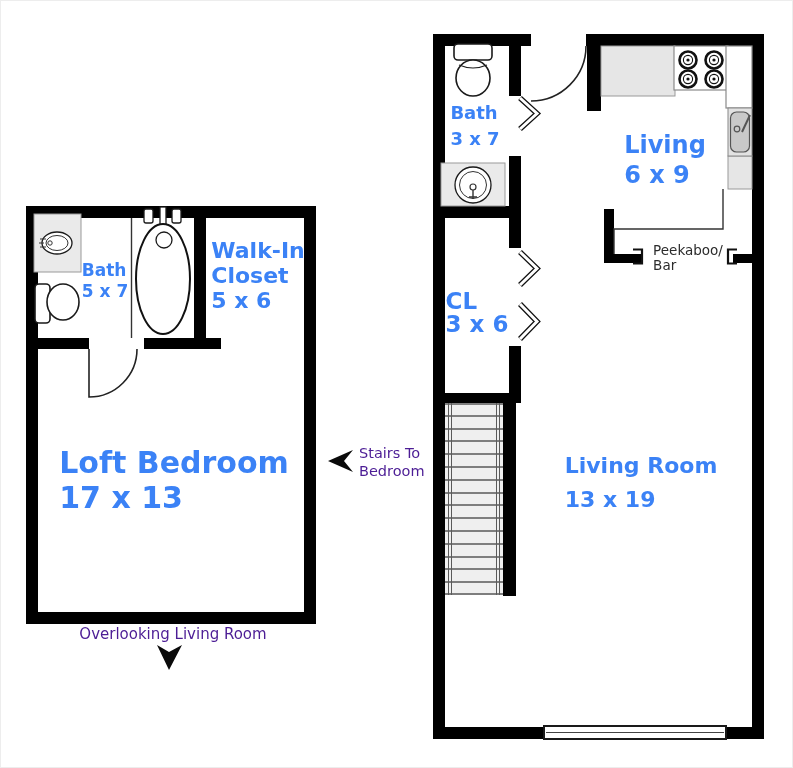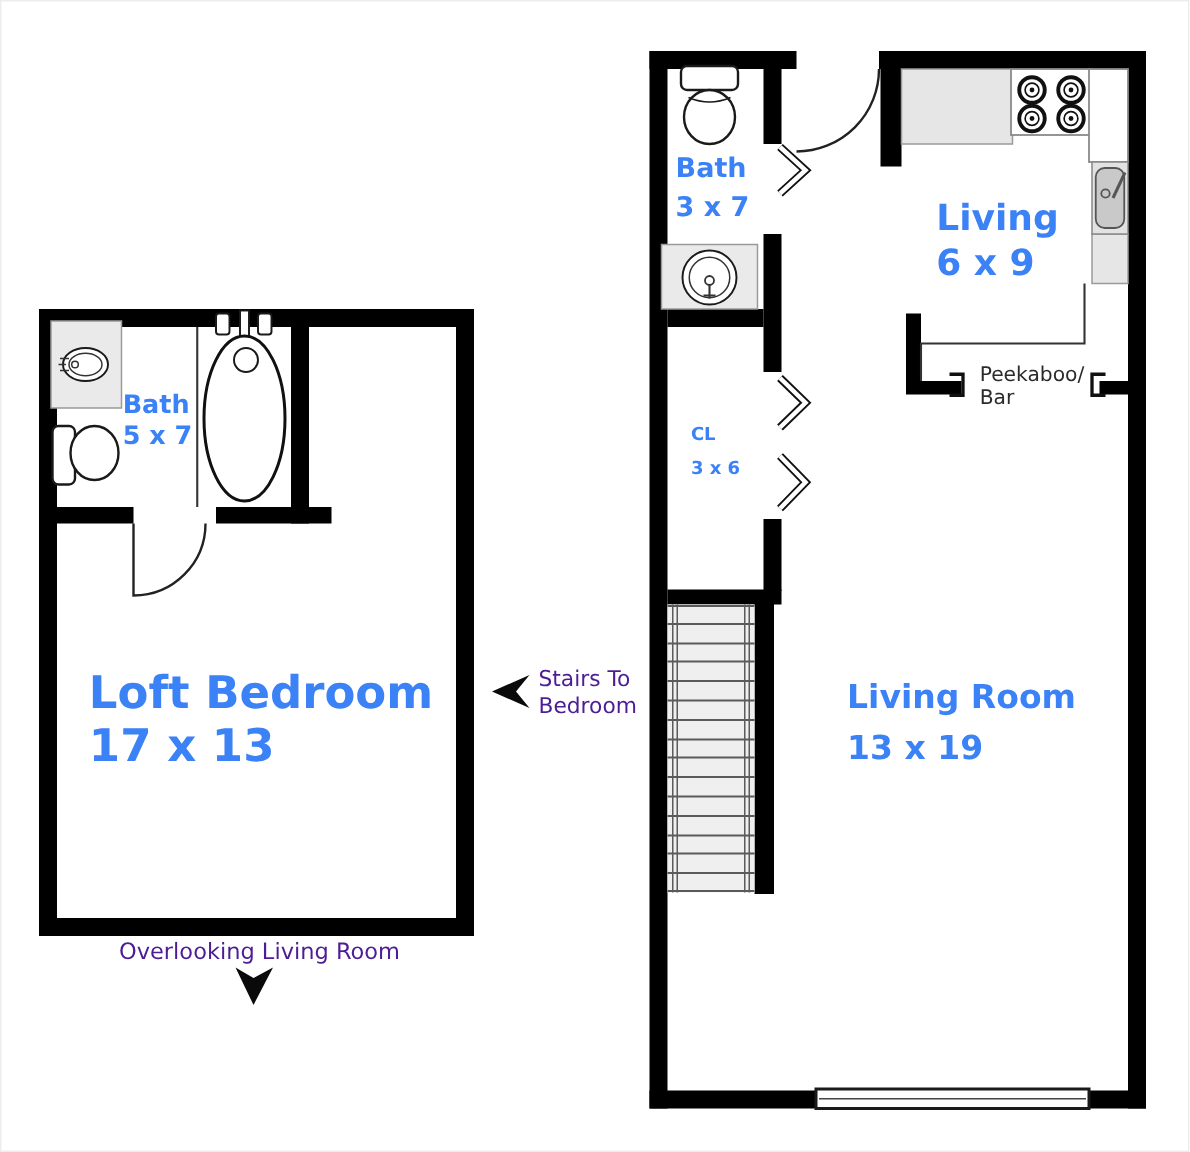--- a/index.html
+++ b/index.html
@@ -175,20 +175,25 @@
 
   <polygon class="arrow" points="327,460 352,449 343,460 352,471"></polygon>
   <polygon class="arrow" points="156,644 168,651 181,644 168,669"></polygon>
 </svg>
 
 <div class="label" style="left:104px;top:280px;font-size:17px;line-height:21px">
   <div>Bath</div>
   <div>5 x 7</div>
 </div>
 
+<div class="label" style="left:257px;top:274px;font-size:22px;line-height:25px">
+  <div>Walk-In</div>
+  <div>Closet</div>
+  <div>5 x 6</div>
+</div>
 
 <div class="label" style="left:173px;top:479px;font-size:30px;line-height:35px">
   <div>Loft Bedroom</div>
   <div>17 x 13</div>
 </div>
 
 <div class="note" style="left:172px;top:633px;transform:translate(-50%,-50%);font-size:15px">Overlooking Living Room</div>
 
 <div class="note" style="left:358px;top:461px;transform:translate(0,-50%);font-size:14.5px;line-height:18px">
   <div>Stairs To</div>
@@ -198,21 +203,21 @@
 <div class="label" style="left:474px;top:125px;font-size:18px;line-height:26px">
   <div>Bath</div>
   <div>3 x 7</div>
 </div>
 
 <div class="label" style="left:664px;top:159px;font-size:24px;line-height:30px">
   <div>Living</div>
   <div>6 x 9</div>
 </div>
 
-<div class="label" style="left:476px;top:300px;font-size:12px;line-height:23px">
+<div class="label" style="left:476px;top:312px;font-size:23px;line-height:23px">
   <div>CL</div>
   <div>3 x 6</div>
 </div>
 
 <div class="label" style="left:640px;top:482px;font-size:22px;line-height:34px">
   <div>Living Room</div>
   <div>13 x 19</div>
 </div>
 
 <div class="note" style="left:687px;top:257px;transform:translate(-50%,-50%);font-size:13.5px;line-height:15px;color:#2b2b2b;text-align:left">

